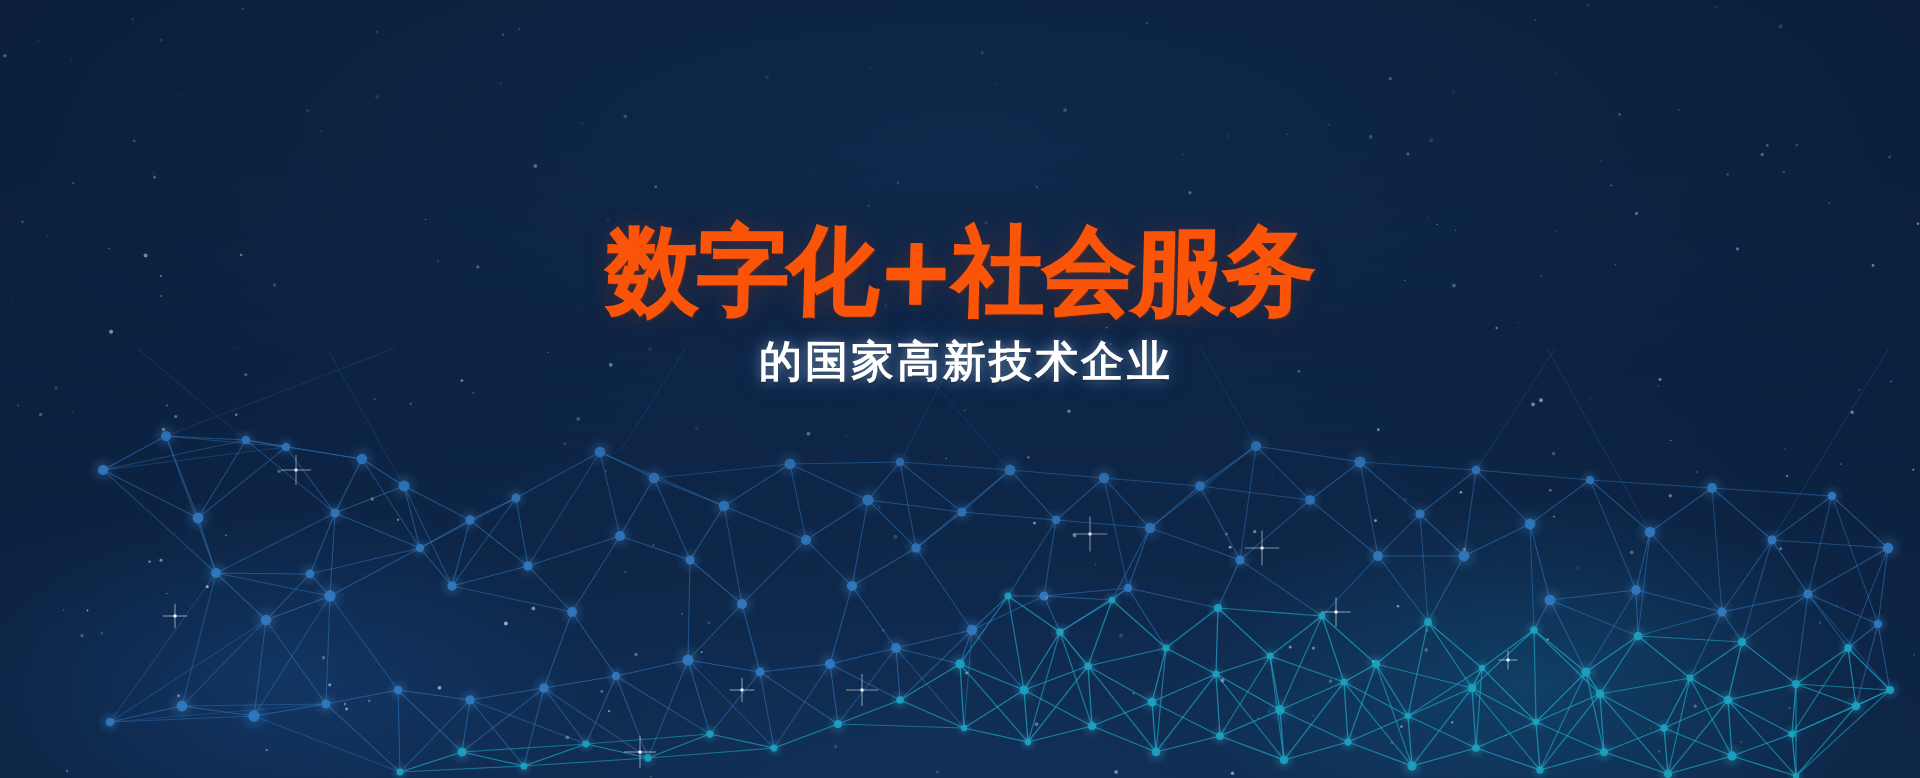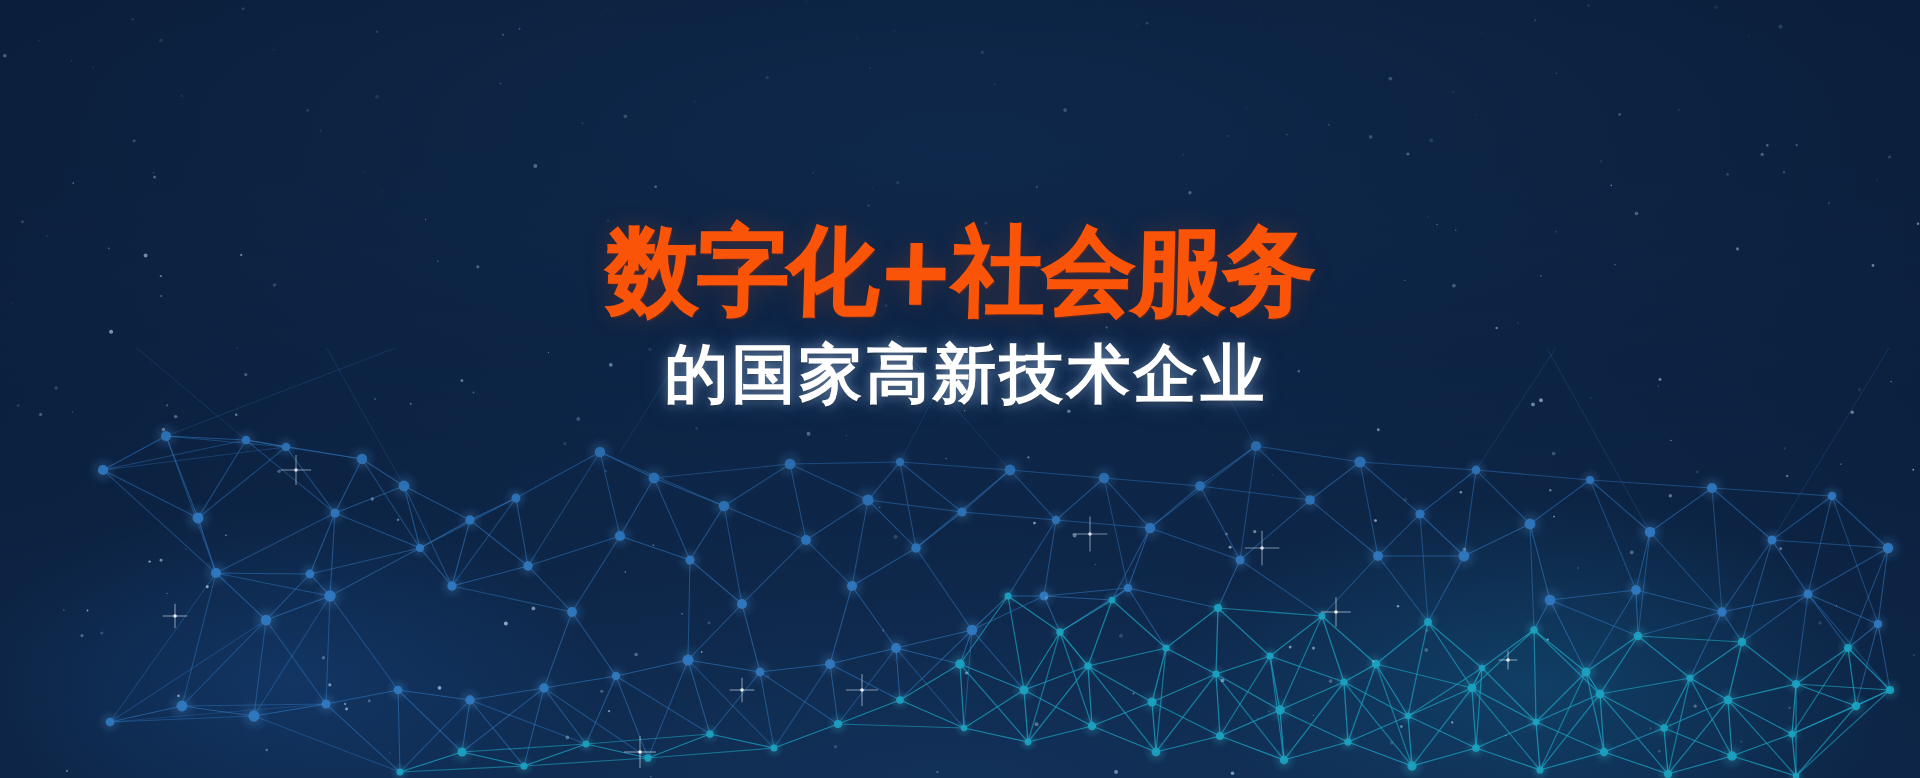--- a/index.html
+++ b/index.html
@@ -92,21 +92,21 @@
       0 0 1px #fa5408,
       2px 2px 0 rgba(180,48,0,0.30),
       0 0 26px rgba(250,84,8,0.22);
     -webkit-text-stroke: 1.5px #fa5408;
     white-space: nowrap;
   }
   .subline {
     margin: 14px 0 0 0;
     font-family: "DejaVu Serif", "Liberation Serif", serif;
     font-weight: 700;
-    font-size: 64px;
+    font-size: 43px;
     line-height: 1.2;
     letter-spacing: 3px;
     color: #ffffff;
     text-shadow:
       0 0 12px rgba(190,220,255,0.45),
       0 0 30px rgba(120,180,255,0.22),
       0 2px 2px rgba(0,0,0,0.35);
     white-space: nowrap;
     padding-left: 12px;
   }

